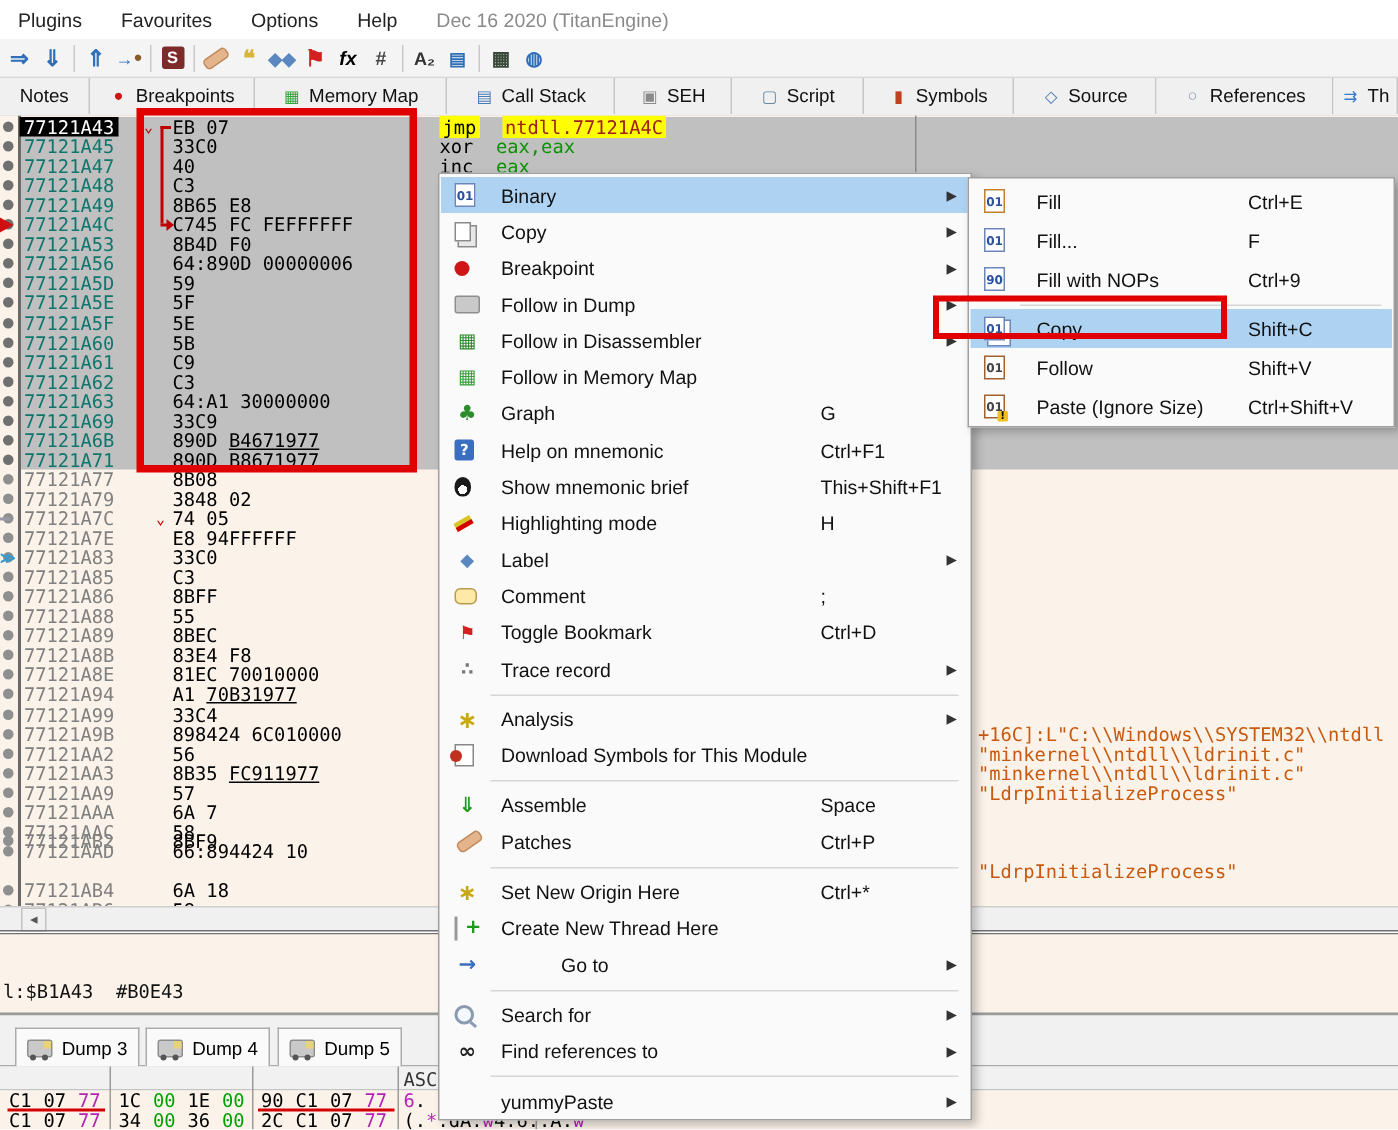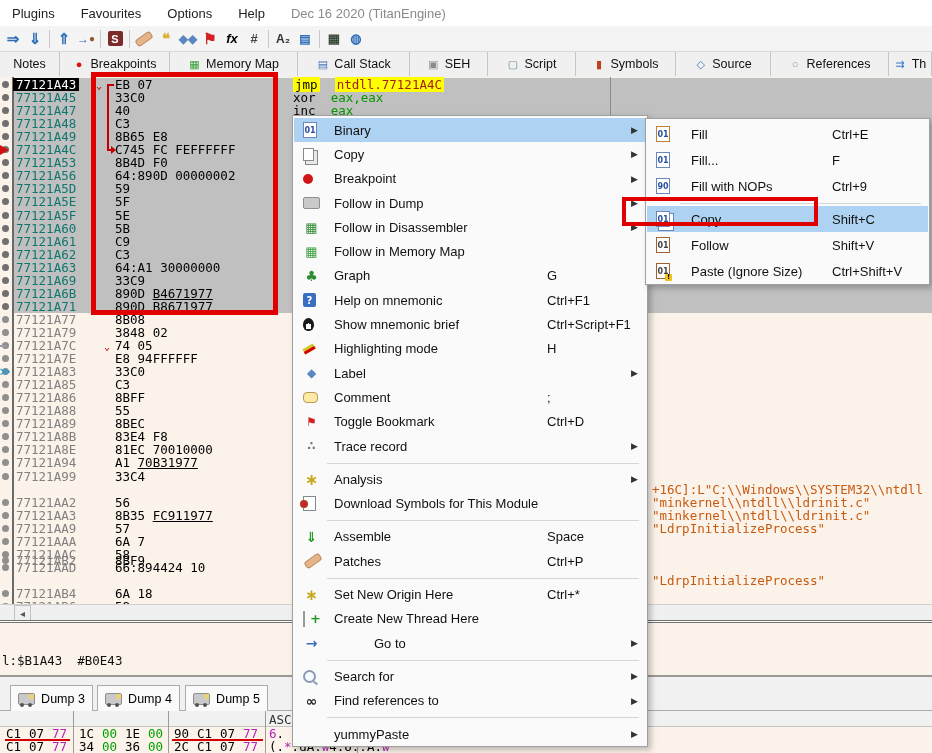--- a/index.html
+++ b/index.html
@@ -214,21 +214,21 @@
           <div class="abs mono bytes" style="top: 0px;"><span>C745 FC FEFFFFFF</span></div>
         </div>
         <div class="abs" style="left: 0px; top: 79.3px; width: 932px; height: 13.05px;">
           <div class="abs bpdot" style="left: 2px; top: 3px; background: rgb(112, 112, 112);"></div>
           <div class="abs mono addr selc" style="top: 0px;">77121A53</div>
           <div class="abs mono bytes" style="top: 0px;"><span>8B4D F0</span></div>
         </div>
         <div class="abs" style="left: 0px; top: 92.35px; width: 932px; height: 13.05px;">
           <div class="abs bpdot" style="left: 2px; top: 3px; background: rgb(112, 112, 112);"></div>
           <div class="abs mono addr selc" style="top: 0px;">77121A56</div>
-          <div class="abs mono bytes" style="top: 0px;"><span>64:890D 00000002</span></div>
+          <div class="abs mono bytes" style="top: 0px;"><span>64:890D 00000006</span></div>
         </div>
         <div class="abs" style="left: 0px; top: 105.4px; width: 932px; height: 13.05px;">
           <div class="abs bpdot" style="left: 2px; top: 3px; background: rgb(112, 112, 112);"></div>
           <div class="abs mono addr selc" style="top: 0px;">77121A5D</div>
           <div class="abs mono bytes" style="top: 0px;"><span>59</span></div>
         </div>
         <div class="abs" style="left: 0px; top: 118.45px; width: 932px; height: 13.05px;">
           <div class="abs bpdot" style="left: 2px; top: 3px; background: rgb(112, 112, 112);"></div>
           <div class="abs mono addr selc" style="top: 0px;">77121A5E</div>
           <div class="abs mono bytes" style="top: 0px;"><span>5F</span></div>
@@ -333,20 +333,25 @@
         </div>
         <div class="abs" style="left: 0px; top: 379.45px; width: 932px; height: 13.05px;">
           <div class="abs bpdot" style="left: 2px; top: 3px;"></div>
           <div class="abs mono addr" style="top: 0px;">77121A94</div>
           <div class="abs mono bytes" style="top: 0px;"><span>A1 </span><span class="u">70B31977</span></div>
         </div>
         <div class="abs" style="left: 0px; top: 392.5px; width: 932px; height: 13.05px;">
           <div class="abs bpdot" style="left: 2px; top: 3px;"></div>
           <div class="abs mono addr" style="top: 0px;">77121A99</div>
           <div class="abs mono bytes" style="top: 0px;"><span>33C4</span></div>
+        </div>
+        <div class="abs" style="left: 0px; top: 405.55px; width: 932px; height: 13.05px;">
+          <div class="abs bpdot" style="left: 2px; top: 3px;"></div>
+          <div class="abs mono addr" style="top: 0px;">77121A9B</div>
+          <div class="abs mono bytes" style="top: 0px;"><span>898424 6C010000</span></div>
         </div>
         <div class="abs" style="left: 0px; top: 418.6px; width: 932px; height: 13.05px;">
           <div class="abs bpdot" style="left: 2px; top: 3px;"></div>
           <div class="abs mono addr" style="top: 0px;">77121AA2</div>
           <div class="abs mono bytes" style="top: 0px;"><span>56</span></div>
         </div>
         <div class="abs" style="left: 0px; top: 431.65px; width: 932px; height: 13.05px;">
           <div class="abs bpdot" style="left: 2px; top: 3px;"></div>
           <div class="abs mono addr" style="top: 0px;">77121AA3</div>
           <div class="abs mono bytes" style="top: 0px;"><span>8B35 </span><span class="u">FC911977</span></div>
@@ -500,21 +505,21 @@
         <span class="sc" style="left: 253px;">G</span>
       </div>
       <div class="mitem" style="top: 172.1px; height: 24.3px;">
         <div class="mi ic-help">?</div>
         <span class="lbl" style="left: 40px;">Help on mnemonic</span>
         <span class="sc" style="left: 253px;">Ctrl+F1</span>
       </div>
       <div class="mitem" style="top: 196.4px; height: 24.3px;">
         <div class="mi ic-penguin"></div>
         <span class="lbl" style="left: 40px;">Show mnemonic brief</span>
-        <span class="sc" style="left: 253px;">Ctrl+Script+F1</span>
+        <span class="sc" style="left: 253px;">This+Shift+F1</span>
       </div>
       <div class="mitem" style="top: 220.7px; height: 24.3px;">
         <div class="mi ic-hl"></div>
         <span class="lbl" style="left: 40px;">Highlighting mode</span>
         <span class="sc" style="left: 253px;">H</span>
       </div>
       <div class="mitem" style="top: 245px; height: 24.3px;">
         <div class="mi ic-label">◆</div>
         <span class="lbl" style="left: 40px;">Label</span>
         <span class="arr">▶</span>

